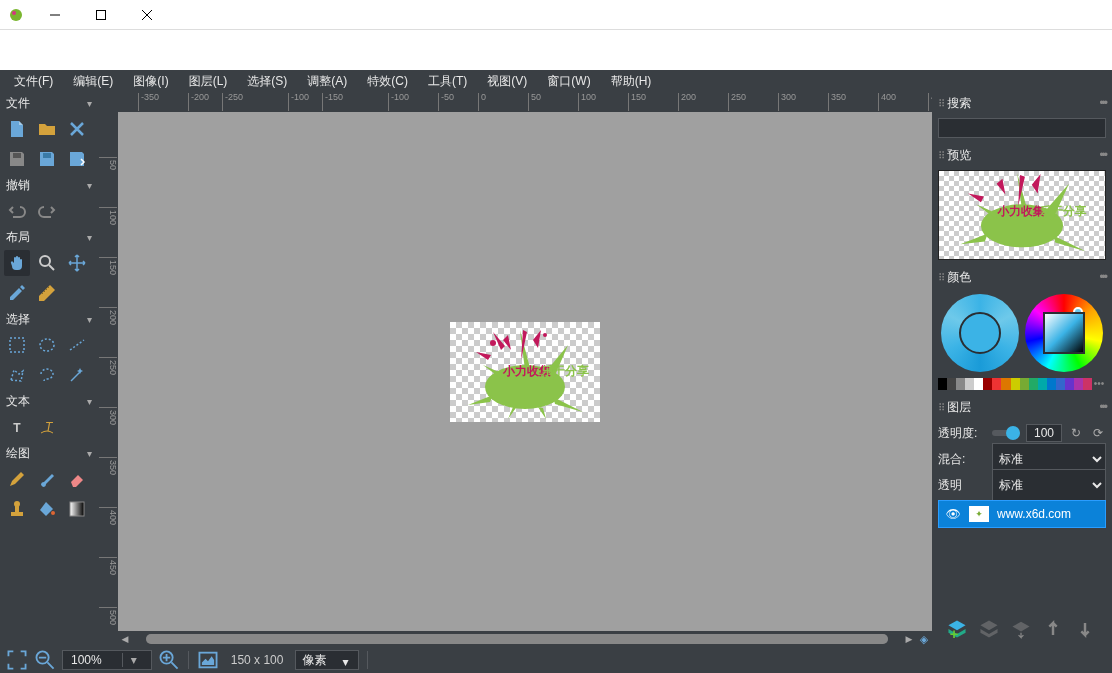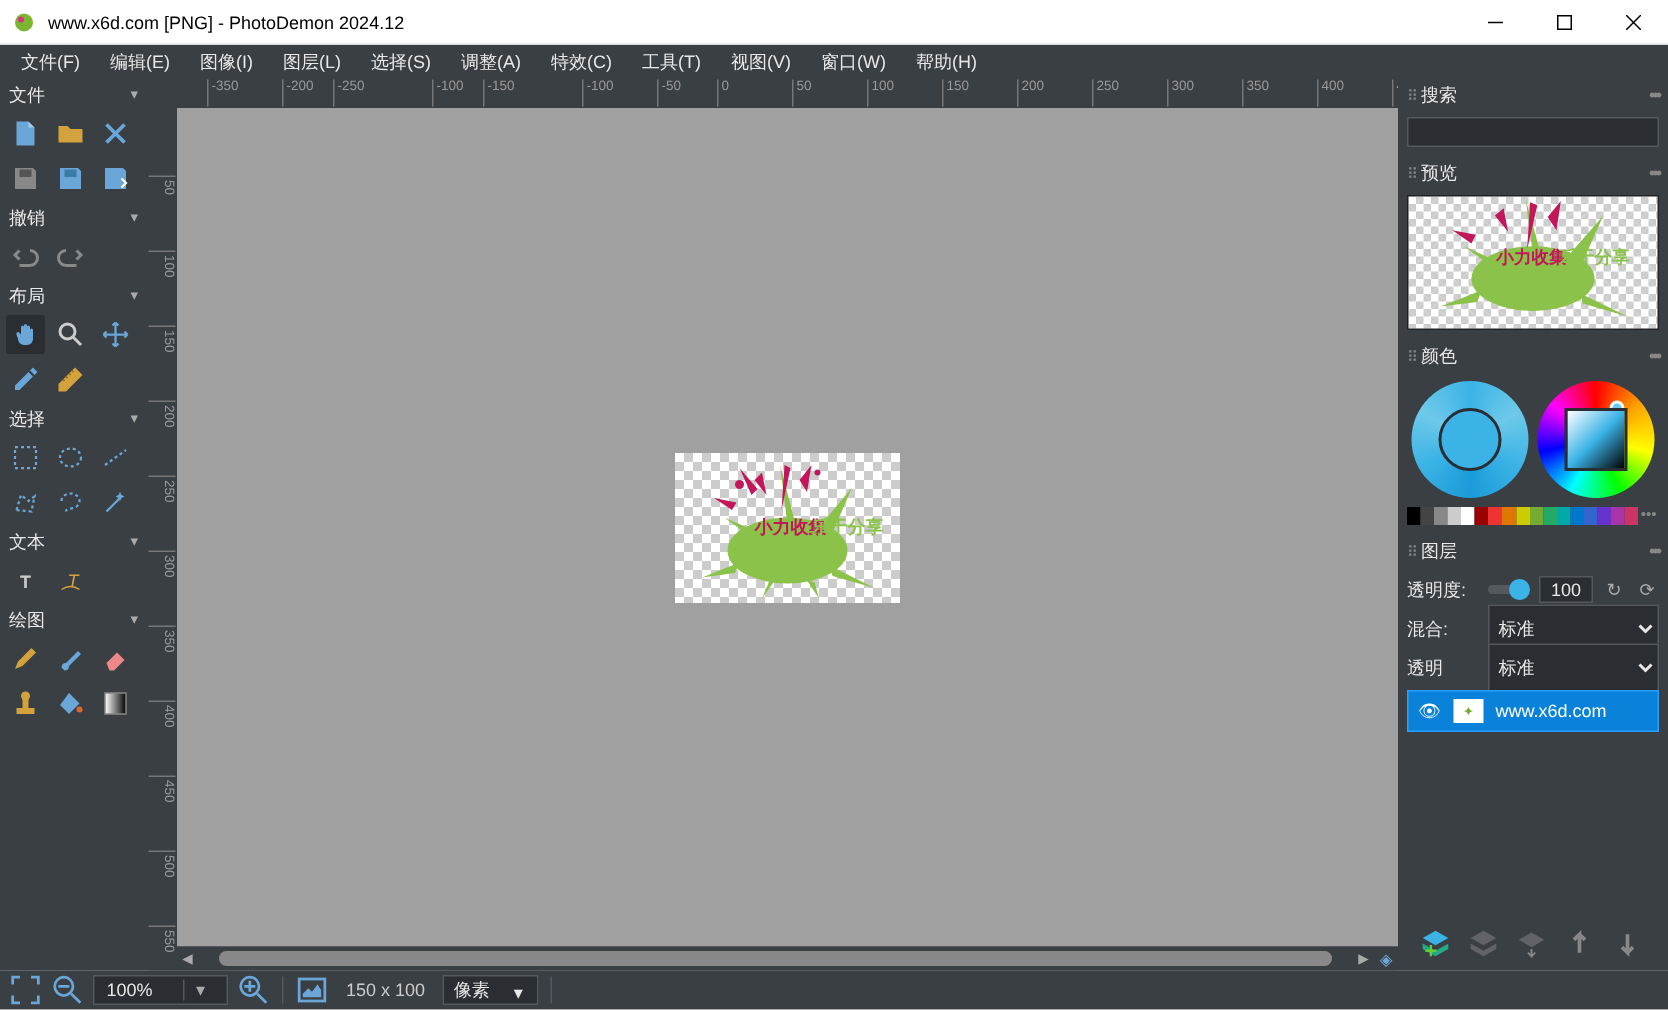--- a/index.html
+++ b/index.html
@@ -6,21 +6,21 @@
 body { width: 1112px; height: 673px; background: #fff; overflow: hidden; display: flex; flex-direction: column; }
 
 
 .titlebar { height: 30px; background: #fff; display: flex; align-items: center; padding: 0 0 0 8px; border-bottom: 1px solid #ddd; }
 .titlebar .app-icon { width: 16px; height: 16px; margin-right: 8px; }
 .titlebar .title { flex: 1; color: #000; font-size: 12px; }
 .titlebar .win-btns { display: flex; }
 .titlebar .win-btn { width: 46px; height: 30px; display: flex; align-items: center; justify-content: center; color: #000; }
 
 
-.menubar { height: 22px; background: #3a3f44; display: flex; align-items: center; padding: 0 4px; color: #e8e8e8; gap: 0; }
+.menubar { height: 22px; background: #3a3f44; display: flex; align-items: center; padding: 0 4px; color: #e8e8e8; gap: 0; margin-top: 40px; }
 .menubar .menu-item { padding: 2px 10px; cursor: default; white-space: nowrap; }
 
 
 .main { flex: 1; display: flex; background: #4a4e54; overflow: hidden; }
 
 
 .toolbox { width: 98px; background: #3a3f44; color: #e8e8e8; display: flex; flex-direction: column; }
 .tool-section-header { height: 22px; display: flex; align-items: center; justify-content: space-between; padding: 0 6px; font-size: 14px; cursor: default; }
 .tool-section-header .chev { font-size: 10px; color: #aaa; }
 .tool-row { display: flex; flex-wrap: wrap; padding: 2px 4px; gap: 4px; }
@@ -115,21 +115,20 @@
 .icon-svg { fill: currentColor; }
 </style>
 </head>
 <body>
 
 <div class="titlebar">
   <svg class="app-icon" viewBox="0 0 16 16">
       <circle cx="8" cy="8" r="6" fill="#7ab62f"></circle>
       <circle cx="6" cy="6" r="2" fill="#d63384"></circle>
     </svg>
-  <div class="title">www.x6d.com [PNG]  -  PhotoDemon 2024.12</div>
   <div class="win-btns">
     <div class="win-btn">
       <svg width="10" height="10" viewBox="0 0 10 10">
           <path d="M0 5h10" stroke="#000" stroke-width="1"></path>
         </svg>
     </div>
     <div class="win-btn">
       <svg width="10" height="10" viewBox="0 0 10 10">
           <rect x="0.5" y="0.5" width="9" height="9" fill="none" stroke="#000"></rect>
         </svg>

